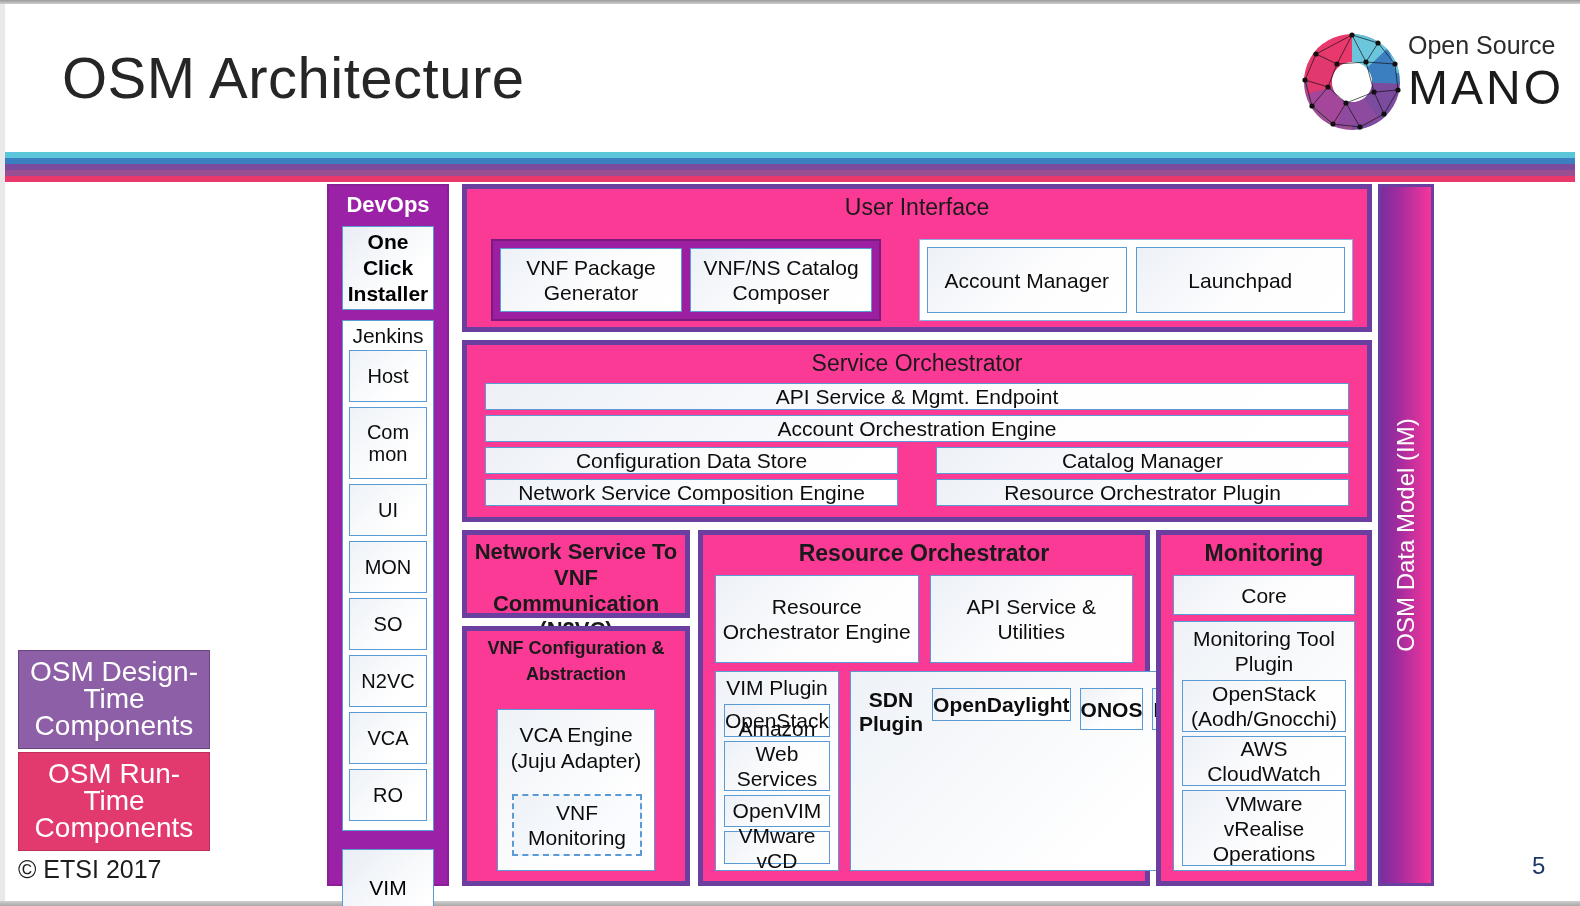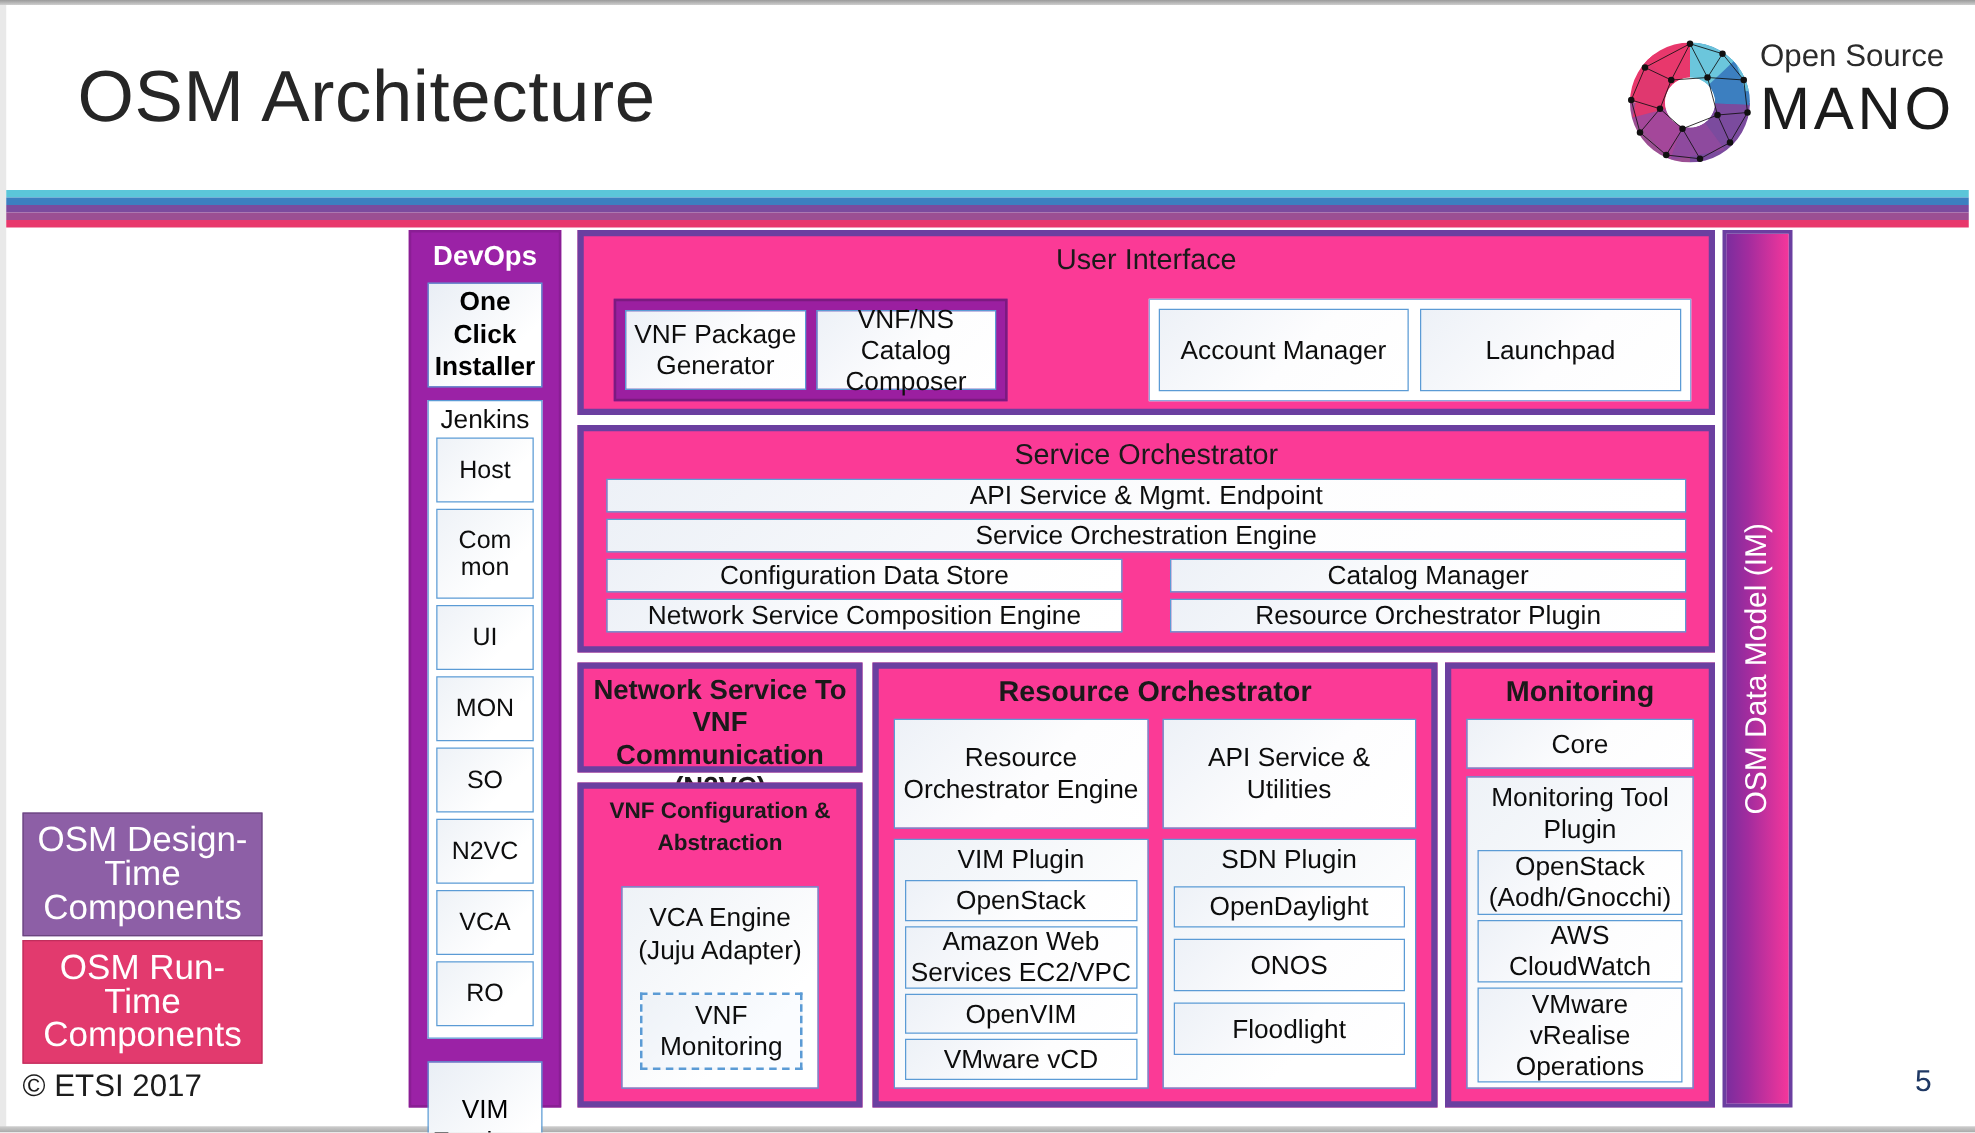--- a/index.html
+++ b/index.html
@@ -275,37 +275,37 @@
       <div class="jenkins-item">VCA</div>
       <div class="jenkins-item">RO</div>
     </div>
 
     <div class="devops-inner grad" style="margin-top:18px; height:104px; display:flex; align-items:center; justify-content:center; text-align:center; font-size:21px; line-height:26px;">VIM Emulator</div>
   </div>
 
   <div class="panel" style="left:462px; top:184px; width:910px; height:148px;">
     <div class="panel-title">User Interface</div>
 
-    <div style="box-sizing:border-box; position:absolute; left:24px; top:50px; width:315px; height:82px; background:#9B1FA0; border:2px solid #7c1a80; display:flex; gap:8px; padding:7px;">
+    <div style="box-sizing:border-box; position:absolute; left:24px; top:50px; width:390px; height:82px; background:#9B1FA0; border:2px solid #7c1a80; display:flex; gap:8px; padding:7px;">
       <div class="wbox" style="flex:1;">VNF Package Generator</div>
       <div class="wbox" style="flex:1;">VNF/NS Catalog Composer</div>
     </div>
 
     <div style="box-sizing:border-box; position:absolute; left:452px; top:50px; width:434px; height:82px; background:#ffffff; border:1px solid #8FAADC; display:flex; gap:9px; padding:7px;">
       <div class="wbox" style="flex:1;">Account Manager</div>
       <div class="wbox" style="flex:1.05;">Launchpad</div>
     </div>
   </div>
 
   <div class="panel" style="left:462px; top:340px; width:910px; height:182px;">
     <div class="panel-title">Service Orchestrator</div>
 
     <div style="position:absolute; left:18px; top:38px; right:18px; display:flex; flex-direction:column; gap:5px;">
       <div class="wbox" style="height:27px;">API Service &amp; Mgmt. Endpoint</div>
-      <div class="wbox" style="height:27px;">Service Orchestration Engine</div>
+      <div class="wbox" style="height:27px;">Account Orchestration Engine</div>
       <div style="display:flex; gap:38px;">
         <div class="wbox" style="flex:1; height:27px;">Configuration Data Store</div>
         <div class="wbox" style="flex:1; height:27px;">Catalog Manager</div>
       </div>
       <div style="display:flex; gap:38px;">
         <div class="wbox" style="flex:1; height:27px;">Network Service Composition Engine</div>
         <div class="wbox" style="flex:1; height:27px;">Resource Orchestrator Plugin</div>
       </div>
     </div>
   </div>
@@ -333,21 +333,21 @@
     <div style="position:absolute; left:12px; top:136px; right:12px; bottom:10px; display:flex; gap:11px;">
 
       <div style="box-sizing:border-box; flex:1; background:linear-gradient(135deg,#eef2f7 0%,#ffffff 70%); border:1px solid #5B9BD5; padding:4px 8px 6px 8px; display:flex; flex-direction:column; gap:4px;">
         <div style="text-align:center; font-size:21px; color:#0d0d0d;">VIM Plugin</div>
         <div class="wbox" style="height:33px;">OpenStack</div>
         <div class="wbox" style="height:50px;">Amazon Web Services EC2/VPC</div>
         <div class="wbox" style="height:33px;">OpenVIM</div>
         <div class="wbox" style="height:33px;">VMware vCD</div>
       </div>
 
-      <div style="box-sizing:border-box; flex:1; background:linear-gradient(135deg,#eef2f7 0%,#ffffff 70%); border:1px solid #5B9BD5; padding:4px 8px 6px 8px; display:flex; flex-direction:column; gap:9px;">
+      <div style="box-sizing:border-box; flex:1; background:linear-gradient(135deg,#eef2f7 0%,#ffffff 70%); border:1px solid #5B9BD5; padding:16px 8px 6px 8px; display:flex; flex-direction:row; gap:9px;font-weight:bold;">
         <div style="text-align:center; font-size:21px; color:#0d0d0d;">SDN Plugin</div>
         <div class="wbox" style="height:33px;">OpenDaylight</div>
         <div class="wbox" style="height:42px;">ONOS</div>
         <div class="wbox" style="height:42px;">Floodlight</div>
       </div>
     </div>
   </div>
 
   <div class="panel" style="left:1156px; top:530px; width:216px; height:356px;">
     <div class="panel-title bold">Monitoring</div>

